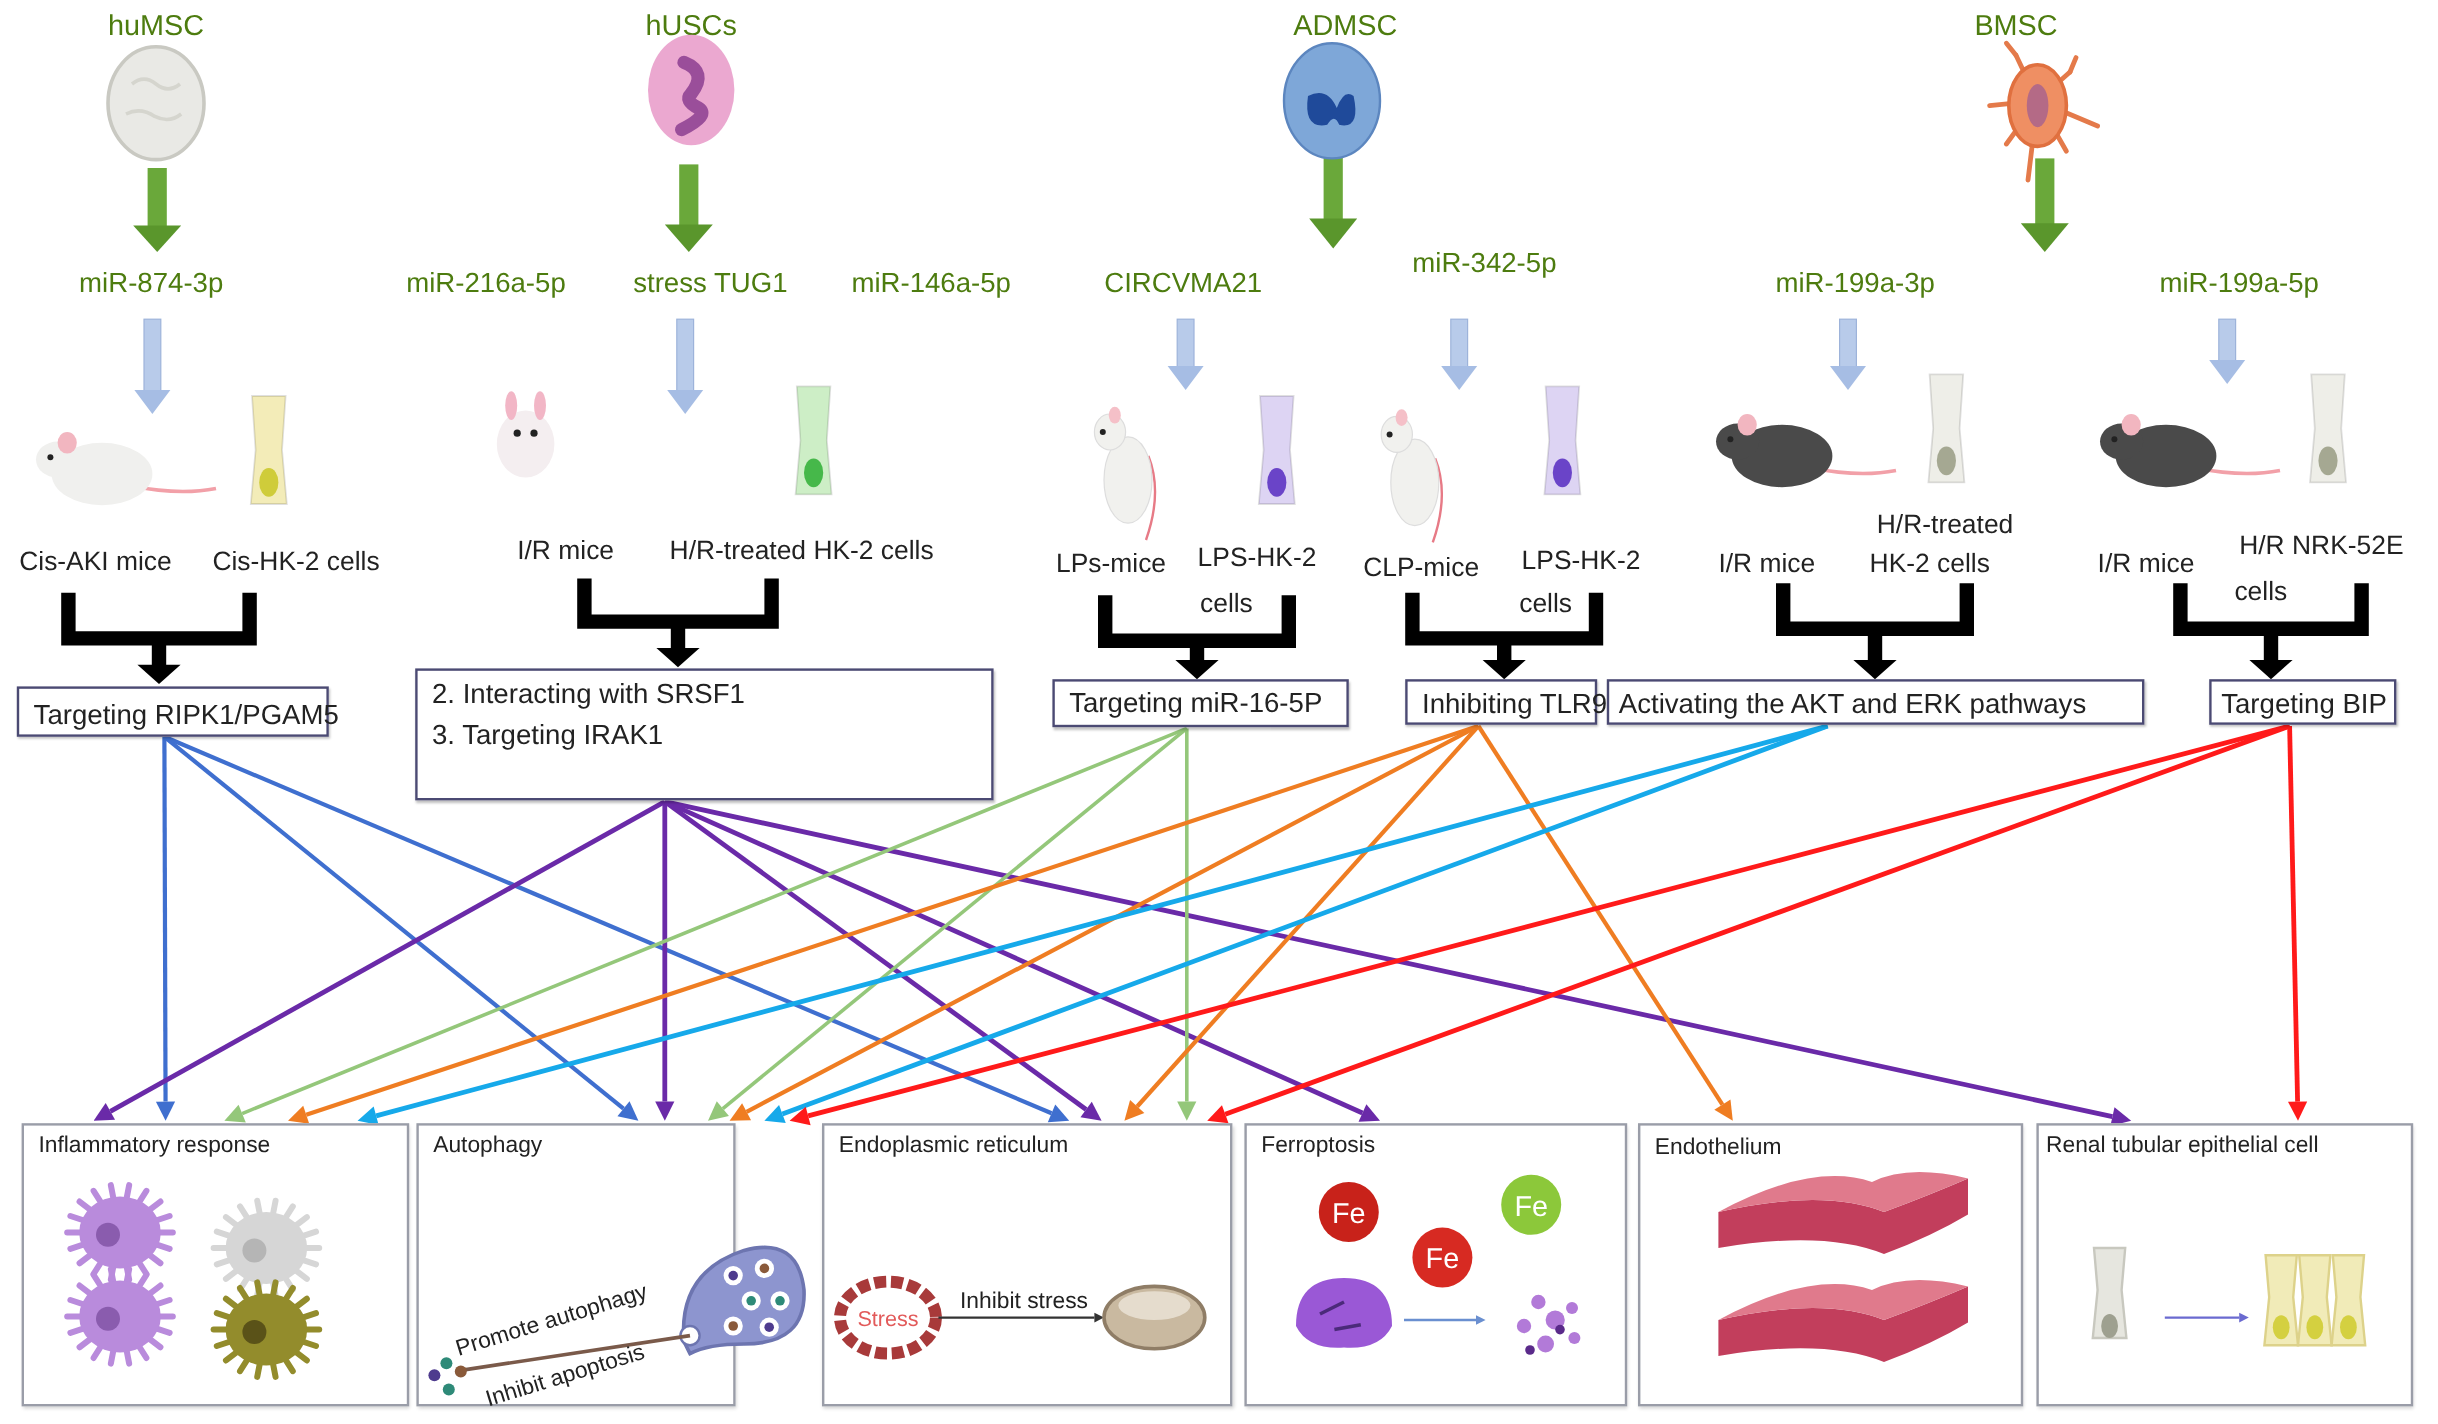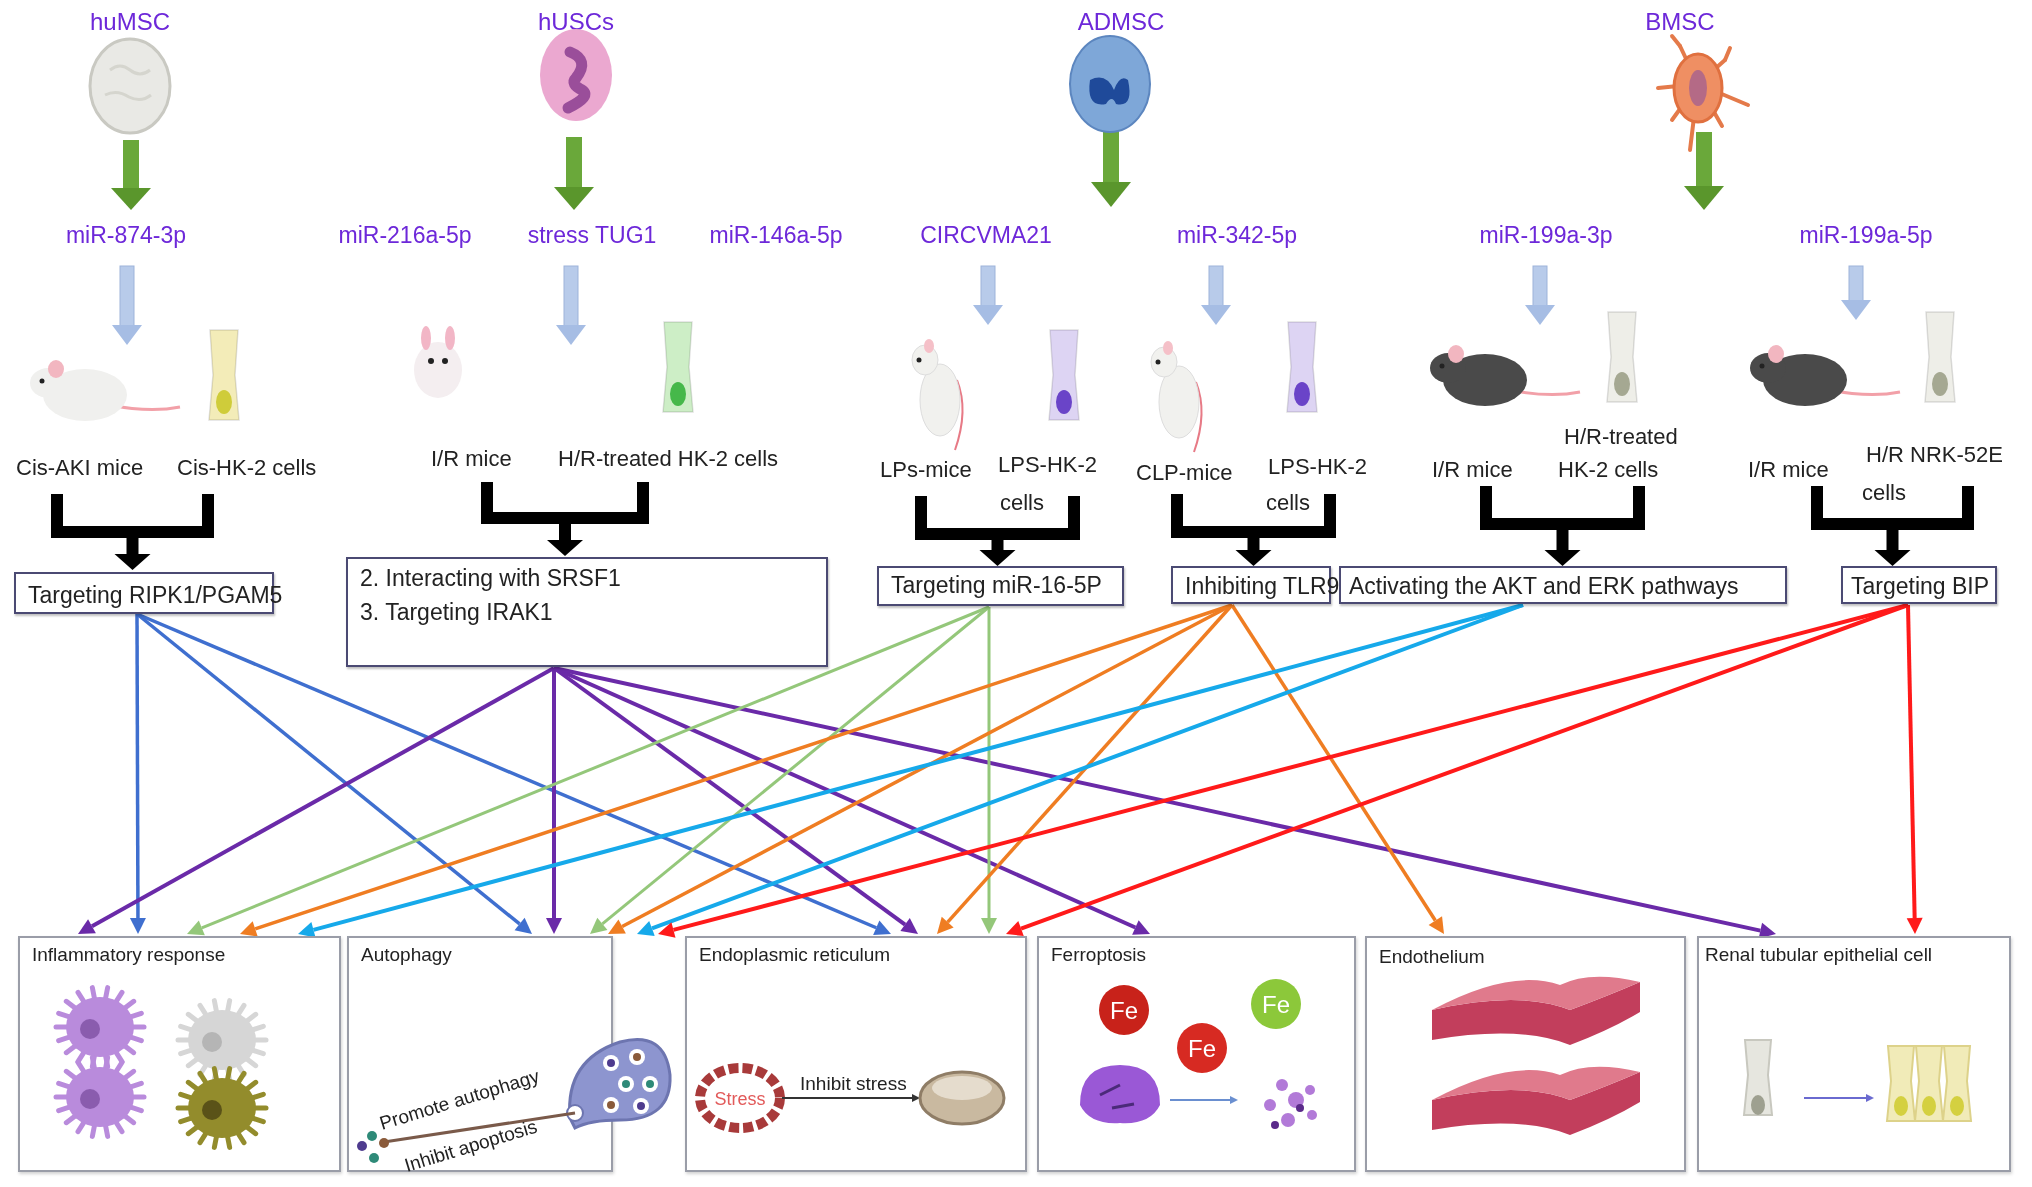--- a/index.html
+++ b/index.html
@@ -1,18 +1,18 @@
 <!DOCTYPE html>
 <html><head>
 <meta charset="utf-8">
 <style>
   html, body { margin:0; padding:0; background:#ffffff; }
   body { width:2032px; height:1187px; position:relative; overflow:hidden;
          font-family:"Liberation Sans", "DejaVu Sans", sans-serif; color:#1a1a1a; }
-  .lbl { position:absolute; font-size:23px; white-space:nowrap; transform:translateX(-50%); color:#6d28d9; }
+  .lbl { position:absolute; font-size:23px; white-space:nowrap; transform:translateX(-50%); color:#4d7c0f; }
   .src { font-size:24px; }
   .ml { position:absolute; font-size:22px; white-space:nowrap; color:#222; line-height:30px; }
   .mech { position:absolute; border:2px solid #4b4a73; background:#fff; box-shadow:1px 2px 2px rgba(0,0,0,0.25);
           font-size:23px; padding:4px 12px; box-sizing:border-box; color:#222; white-space:nowrap; }
   .mech .line { line-height:34px; }
   .outcome { position:absolute; top:936px; height:236px; border:2px solid #9a9da8; background:#fff; box-sizing:border-box;
              box-shadow:1px 2px 3px rgba(0,0,0,0.18); }
   .outcome .ttl { position:absolute; left:12px; top:6px; font-size:19px; white-space:nowrap; color:#222; }
   svg { position:absolute; left:0; top:0; overflow:visible; }
 </style>
@@ -292,21 +292,21 @@
 
   <g id="spiky"></g>
 
 </svg>
 
 <div class="lbl" style="left:126px;top:222px">miR-874-3p</div>
 <div class="lbl" style="left:405px;top:222px">miR-216a-5p</div>
 <div class="lbl" style="left:592px;top:222px">stress TUG1</div>
 <div class="lbl" style="left:776px;top:222px">miR-146a-5p</div>
 <div class="lbl" style="left:986px;top:222px">CIRCVMA21</div>
-<div class="lbl" style="left:1237px;top:222px">miR-342-5p</div>
+<div class="lbl" style="left:1237px;top:206px">miR-342-5p</div>
 <div class="lbl" style="left:1546px;top:222px">miR-199a-3p</div>
 <div class="lbl" style="left:1866px;top:222px">miR-199a-5p</div>
 
 <div class="ml" style="left:16px;top:453px">Cis-AKI mice</div>
 <div class="ml" style="left:177px;top:453px">Cis-HK-2 cells</div>
 
 <div class="ml" style="left:431px;top:444px">I/R mice</div>
 <div class="ml" style="left:558px;top:444px">H/R-treated HK-2 cells</div>
 
 <div class="ml" style="left:880px;top:455px">LPs-mice</div>

